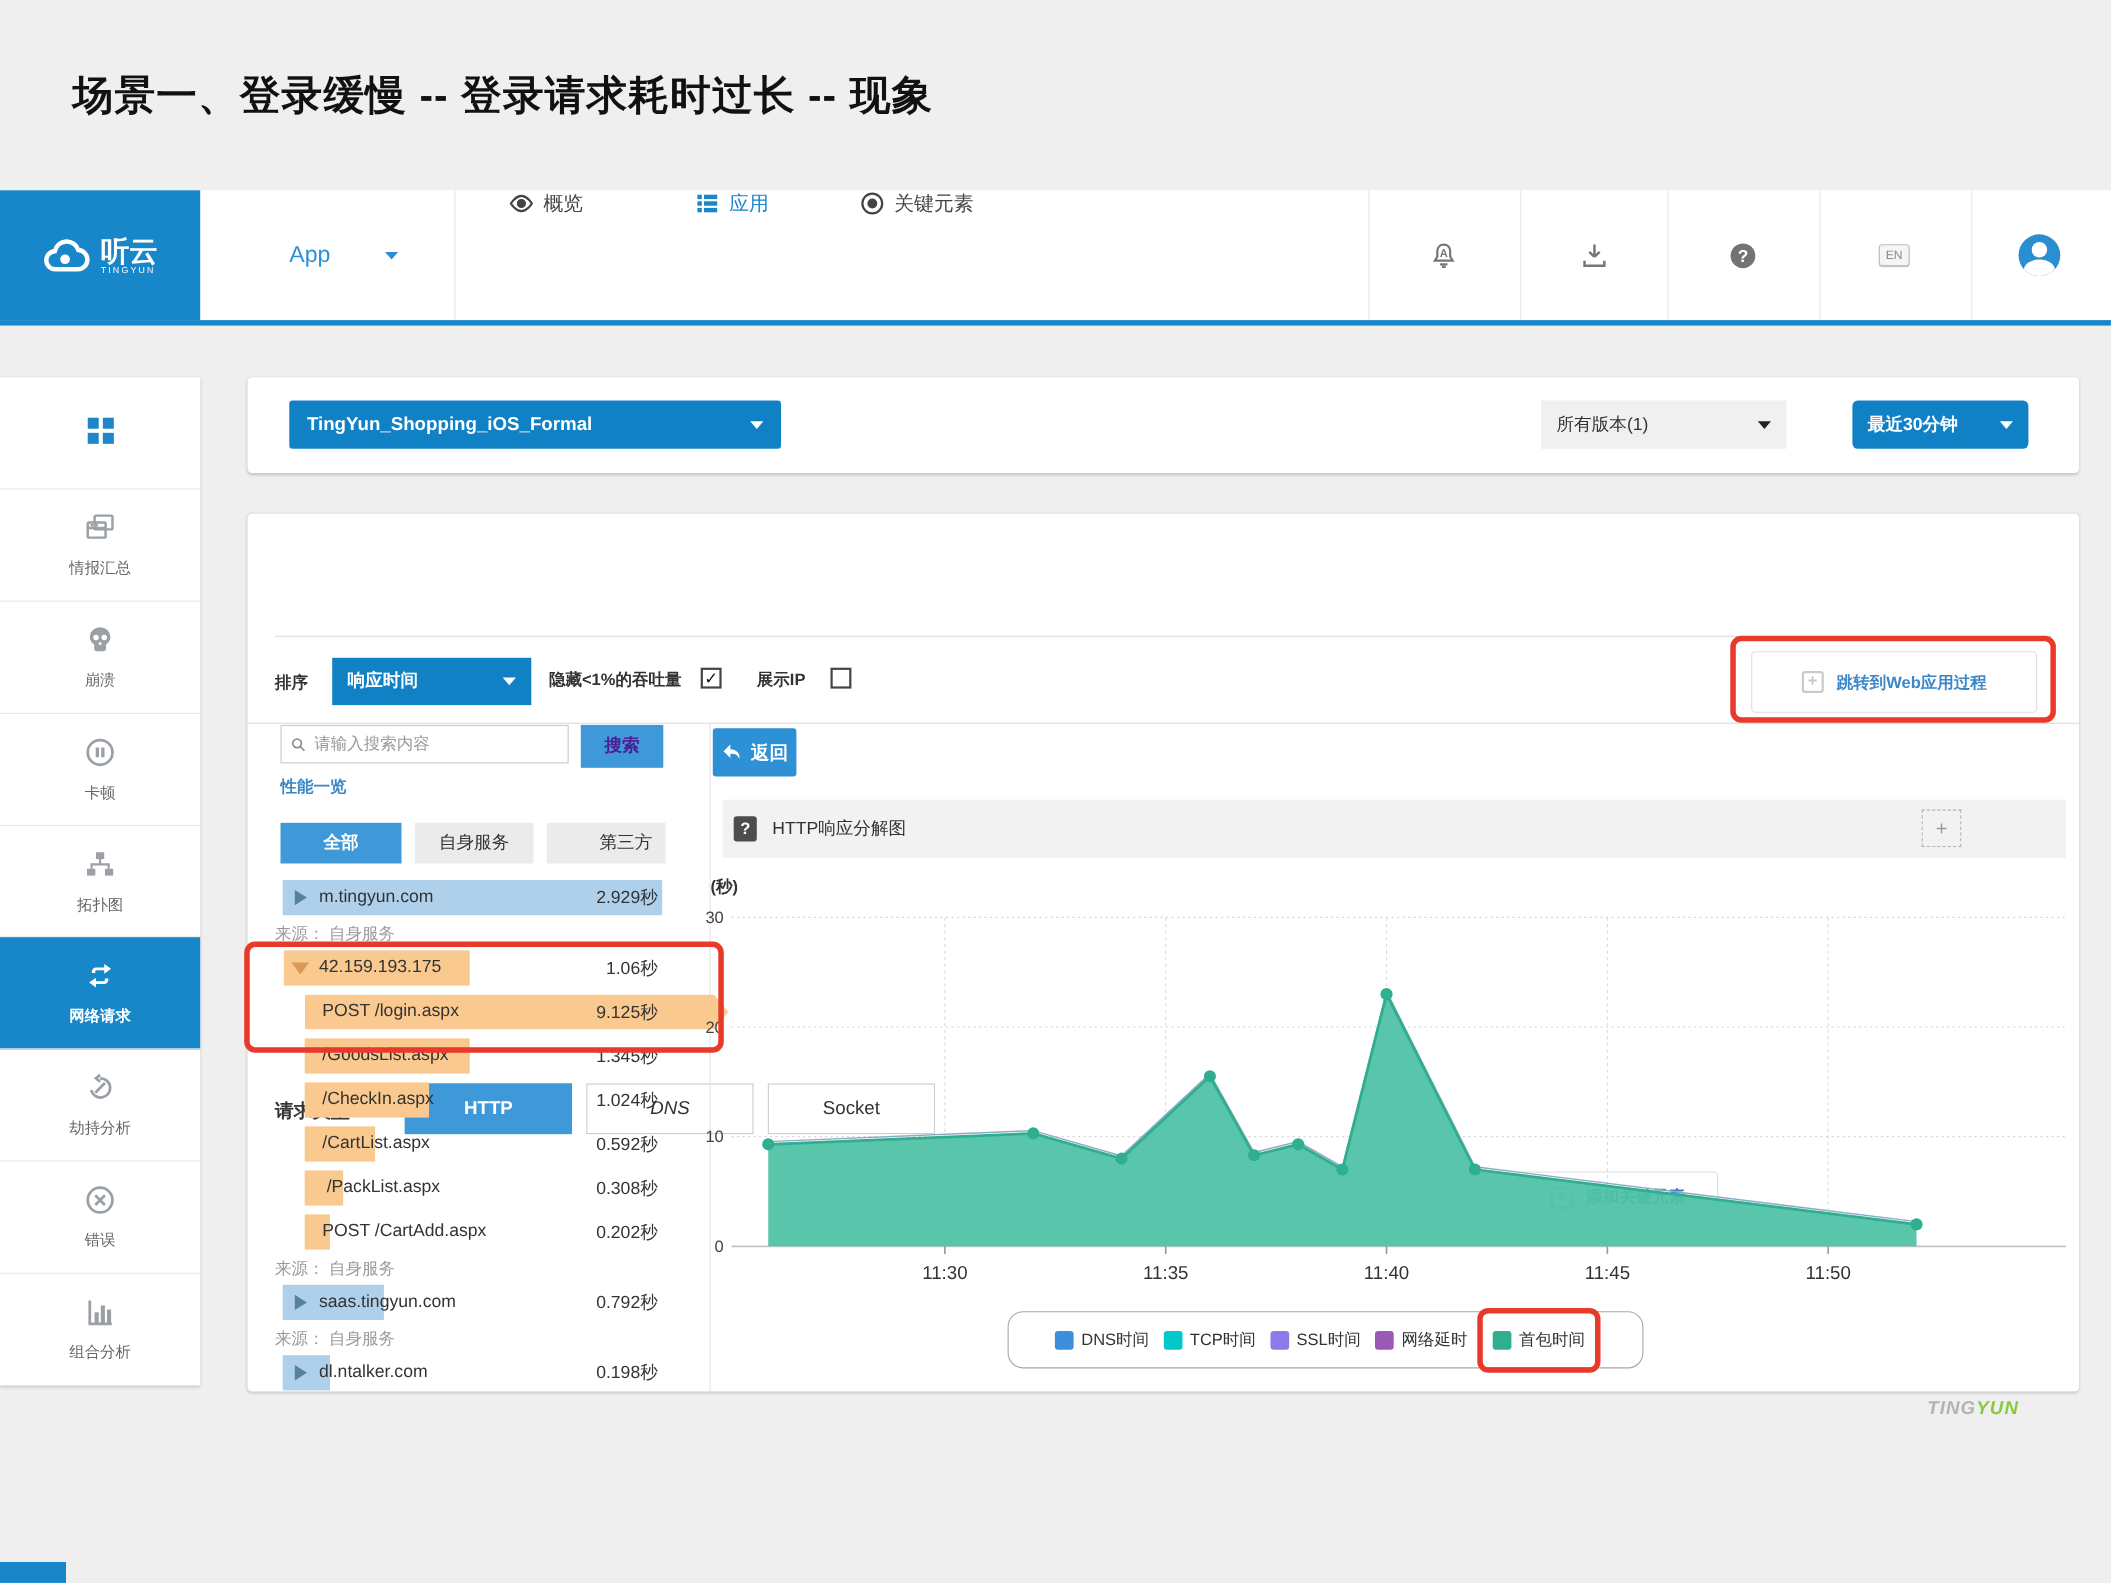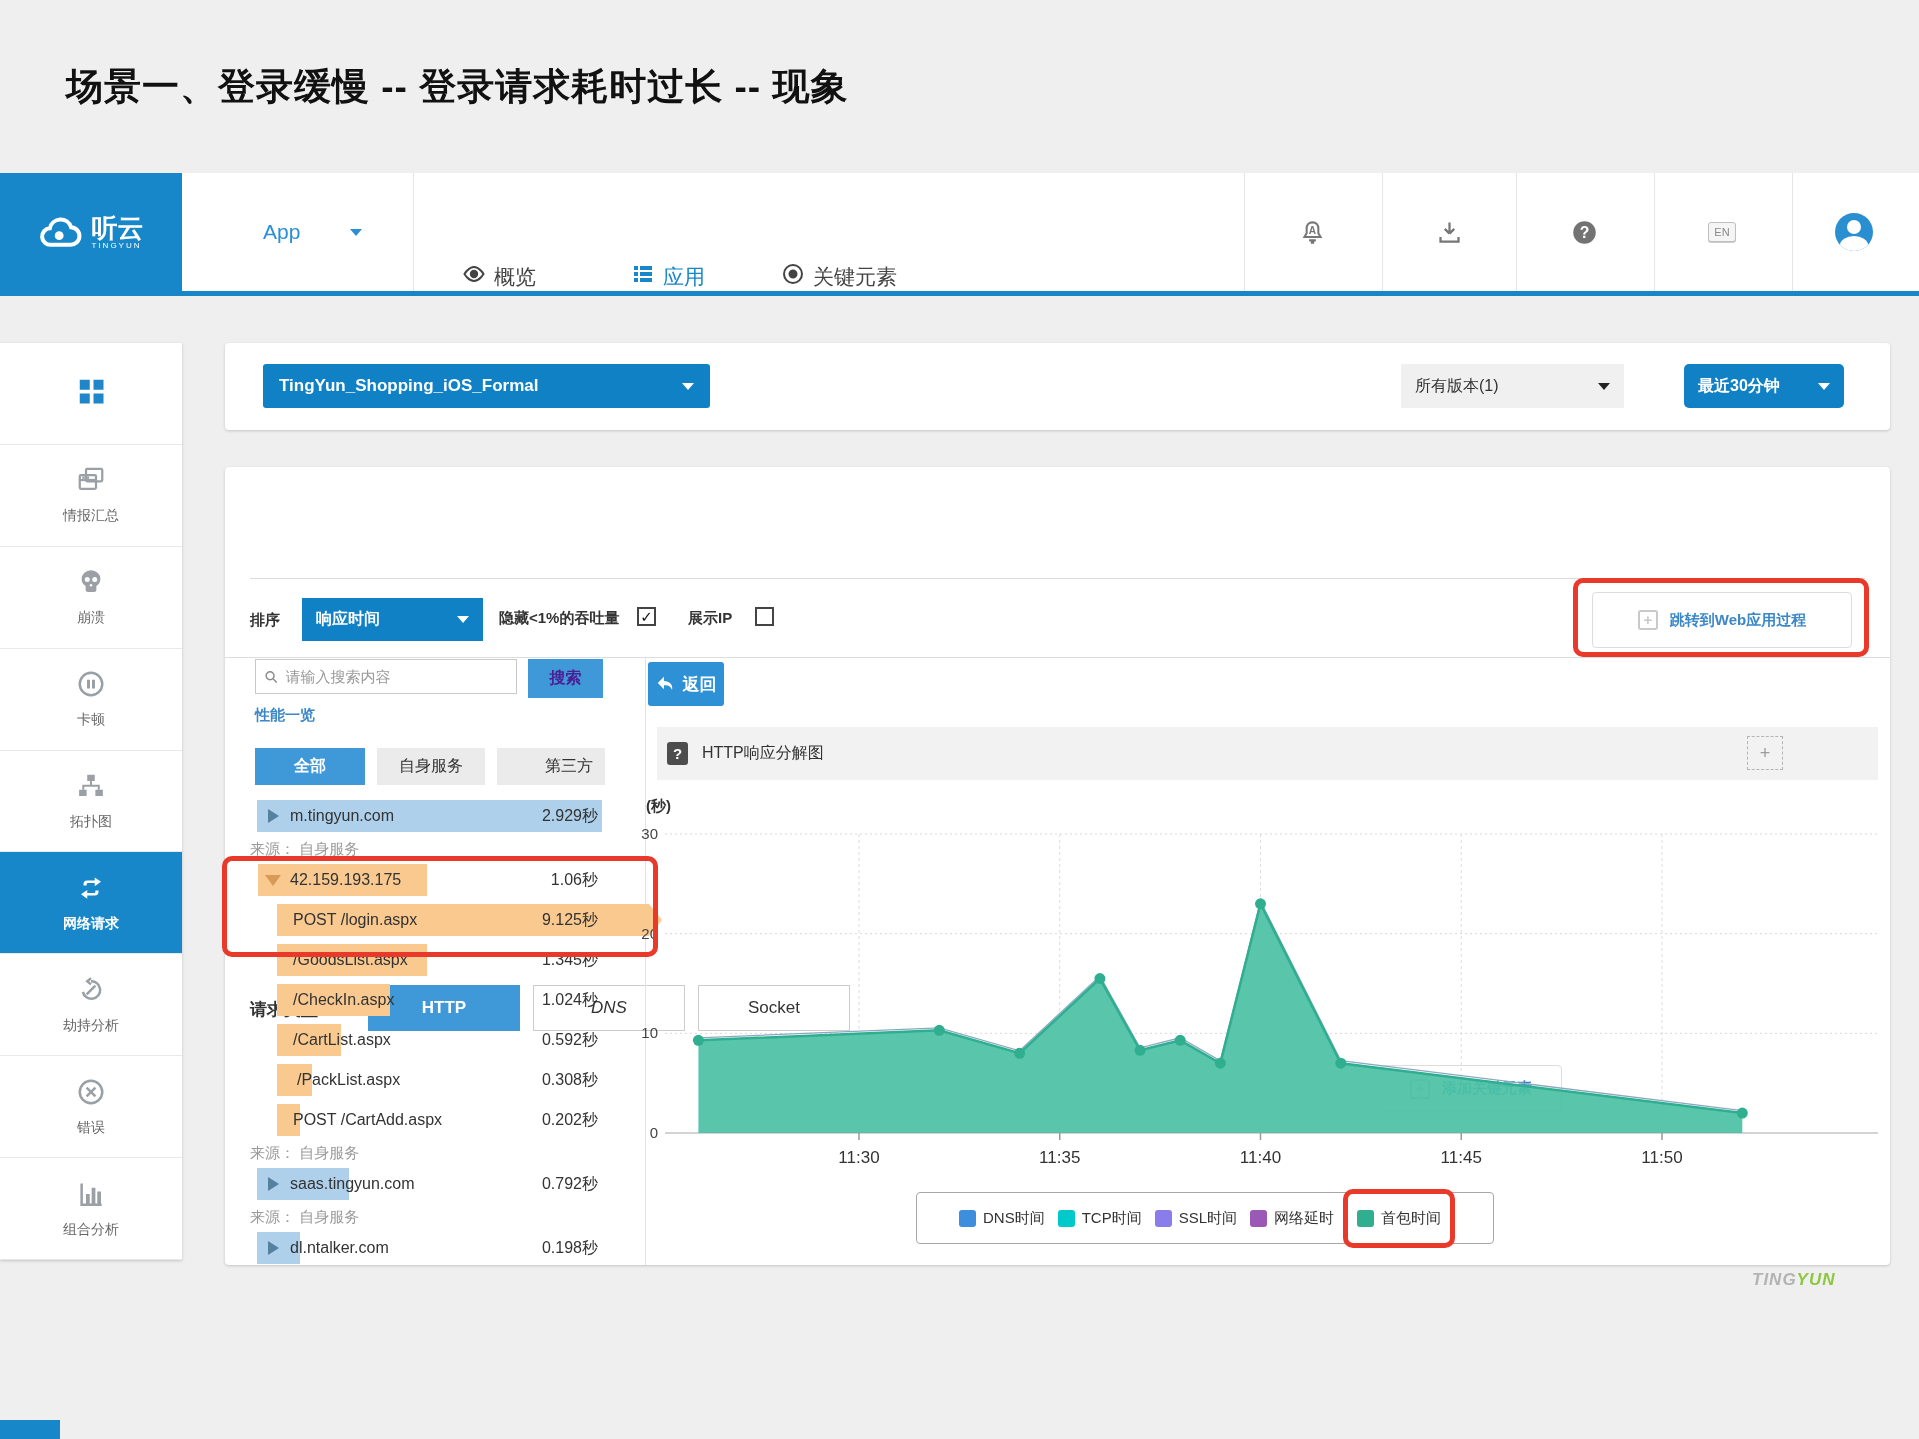--- a/index.html
+++ b/index.html
@@ -10,21 +10,21 @@
   
   .page-title { left:66px; top:62px; font-size:37px; font-weight:bold; color:#111; letter-spacing:1px; }
 
   
   .navbar { left:0; top:173px; width:1919px; height:123px; background:#fff; border-bottom:5px solid #1787c9; }
   .logo-block { left:0; top:0; width:182px; height:118px; background:#1787c9; display:flex; align-items:center; justify-content:center; gap:9px; }
   .logo-cn { color:#fff; font-size:26px; font-weight:bold; line-height:1; }
   .logo-en { color:#fff; font-size:8px; letter-spacing:2px; }
   .nav-app { left:263px; top:0; height:118px; display:flex; align-items:center; gap:50px; color:#2a8fd6; font-size:21px; }
   .nav-vdiv { top:0; width:1px; height:118px; background:#e6e6e6; }
-  .nav-item { top:0; height:118px; display:flex; align-items:flex-end; gap:8px; font-size:21px; color:#444; }
+  .nav-item { top:0; height:118px; display:flex; align-items:flex-start; gap:8px; font-size:18px; color:#444; }
   .nav-item.active { color:#1787c9; }
   .nav-item svg { width:24px; height:24px; }
   .nav-right-icon { top:0; height:118px; width:40px; display:flex; align-items:center; justify-content:center; color:#767676; }
   .caret { display:inline-block; width:0; height:0; border:6px solid transparent; border-top:7px solid currentColor; border-bottom:none; }
   .en-badge { border:1px solid #bfbfbf; background:#f5f5f5; color:#8a8a8a; font-size:11px; padding:3px 5px; border-radius:3px; box-shadow:0 1px 0 #ccc; }
   .avatar { width:38px; height:38px; border-radius:50%; background:#2a8fd0; position:relative; overflow:hidden; }
   .avatar .head { position:absolute; left:12px; top:7px; width:14px; height:14px; background:#fff; border-radius:50%; }
   .avatar .body { position:absolute; left:5px; top:23px; width:28px; height:18px; background:#fff; border-radius:50% 50% 0 0; }
 
   
@@ -75,21 +75,21 @@
   .r-val { position:absolute; right:8px; font-size:16px; color:#333; }
   .tri-r { position:absolute; left:18px; width:0; height:0; border:7px solid transparent; border-right:none; border-left:11px solid #55809e; }
   .tri-d { position:absolute; left:15px; width:0; height:0; border:8px solid transparent; border-bottom:none; border-top:11px solid #d79b57; }
 
   
   .back-btn { left:423px; top:195px; width:76px; height:44px; background:#2e90d5; border-radius:3px; color:#fff; font-size:17px; font-weight:bold; display:flex; align-items:center; justify-content:center; gap:8px; cursor:pointer; }
   .chart-titlebar { left:432px; top:260px; width:1221px; height:53px; background:#f2f2f2; display:flex; align-items:center; padding:0 10px; gap:14px; }
   .q-badge { width:21px; height:23px; background:#4d4d4d; border-radius:3px; color:#fff; font-size:15px; font-weight:bold; display:flex; align-items:center; justify-content:center; }
   .chart-title { font-size:16px; color:#333; }
   .zoom-plus { position:absolute; right:95px; top:9px; width:36px; height:34px; border:1px dashed #b5b5b5; color:#9b9b9b; font-size:18px; display:flex; align-items:center; justify-content:center; }
-  .legend-box { left:691px; top:725px; width:578px; height:52px; border:1px solid #a8a8a8; border-radius:4px; display:flex; align-items:center; justify-content:center; gap:13px; }
+  .legend-box { left:691px; top:725px; width:578px; height:52px; border:1px solid #a8a8a8; border-radius:14px; display:flex; align-items:center; justify-content:center; gap:13px; }
   .legend-item { display:flex; align-items:center; gap:7px; font-size:15px; color:#333; }
   .legend-sw { width:17px; height:17px; border-radius:3px; }
   .legend-hl { border:5px solid #e8392a; border-radius:10px; padding:15px 9px; margin:-16px -4px; }
 
   
   .red-box { border:5px solid #e8392a; border-radius:10px; background:transparent; pointer-events:none; }
   .watermark { left:1752px; top:1270px; font-size:17px; font-weight:bold; font-style:italic; letter-spacing:1px; }
   .watermark .w1 { color:#b3b3b3; } .watermark .w2 { color:#8dc63f; }
 </style>
 </head>

